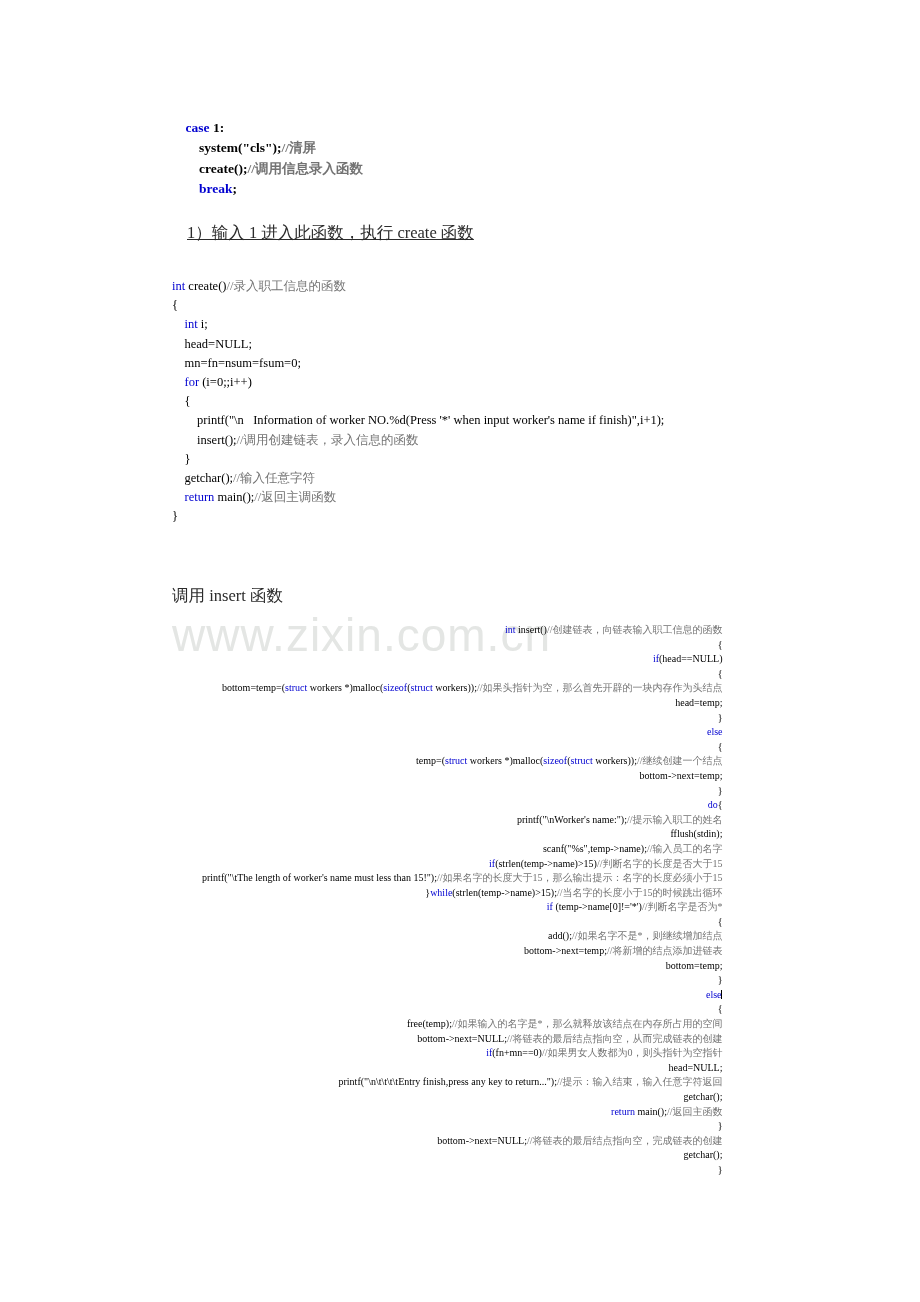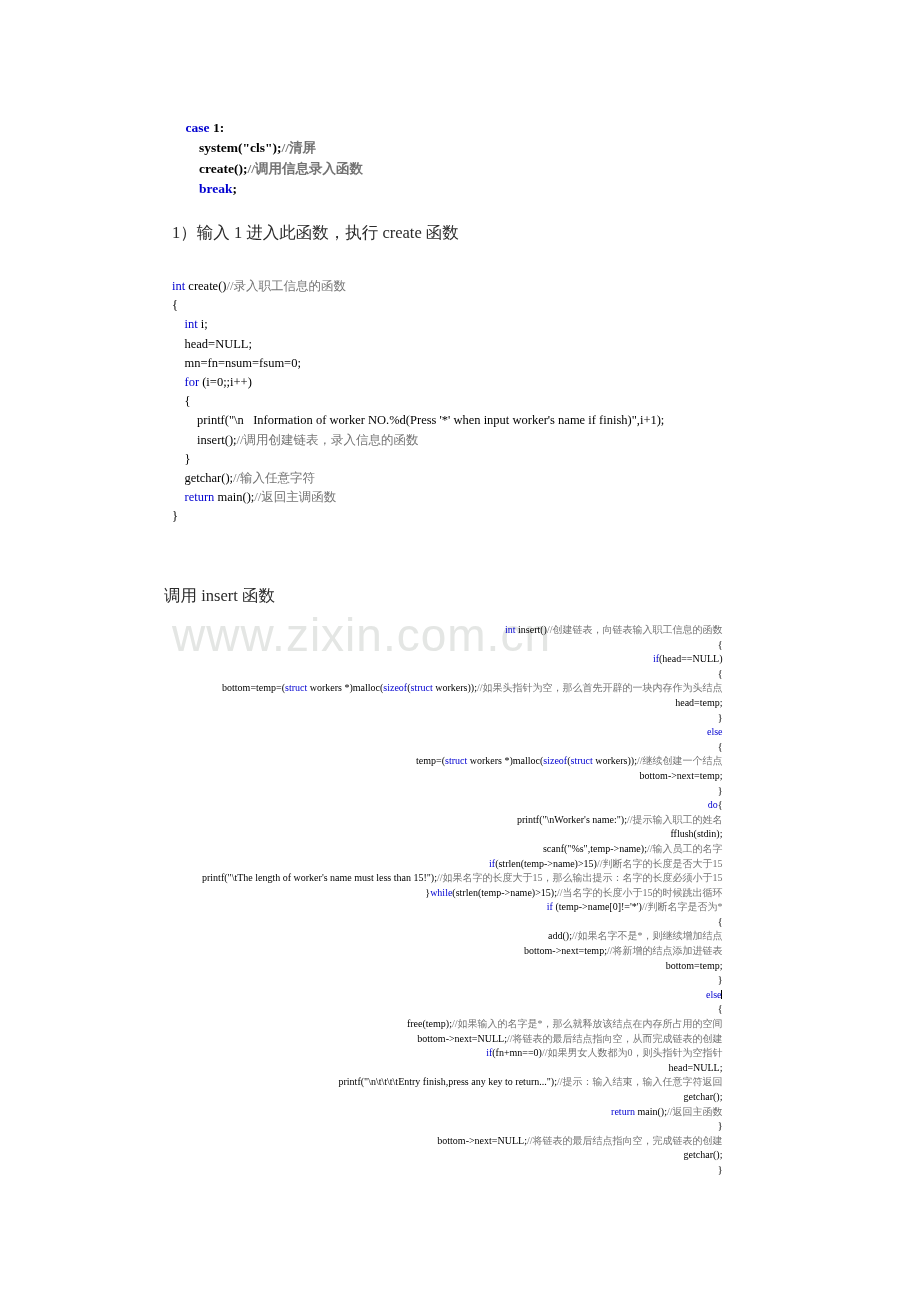--- a/index.html
+++ b/index.html
@@ -76,22 +76,22 @@
 <body>
 
 <div class="page">
 
   <div class="watermark">www.zixin.com.cn</div>
 
   <div class="content">
 
     <div class="code code-lg" style="position:absolute; left:172px; top:118px;"><div class="line"><span class="pl">    </span><span class="kw">case</span><span class="pl"> 1:</span></div><div class="line"><span class="pl">        system("cls");</span><span class="cm">//清屏</span></div><div class="line"><span class="pl">        create();</span><span class="cm">//调用信息录入函数</span></div><div class="line"><span class="pl">        </span><span class="kw">break</span><span class="pl">;</span></div></div>
 
-    <div class="prose" style="position:absolute; left:172px; top:221px;">1）输入 1 进入此函数，执行 create 函数</div>
+    <div class="prose" style="position:absolute; left:187px; top:221px;text-decoration:underline;">1）输入 1 进入此函数，执行 create 函数</div>
 
     <div class="code code-md" style="position:absolute; left:172px; top:277px;"><div class="line"><span class="kw">int</span><span class="pl"> create()</span><span class="cm">//录入职工信息的函数</span></div><div class="line"><span class="pl">{</span></div><div class="line"><span class="pl">    </span><span class="kw">int</span><span class="pl"> i;</span></div><div class="line"><span class="pl">    head=NULL;</span></div><div class="line"><span class="pl">    mn=fn=nsum=fsum=0;</span></div><div class="line"><span class="pl">    </span><span class="kw">for</span><span class="pl"> (i=0;;i++)</span></div><div class="line"><span class="pl">    {</span></div><div class="line"><span class="pl">        printf("\n   Information of worker NO.%d(Press '*' when input worker's name if finish)",i+1);</span></div><div class="line"><span class="pl">        insert();</span><span class="cm">//调用创建链表，录入信息的函数</span></div><div class="line"><span class="pl">    }</span></div><div class="line"><span class="pl">    getchar();</span><span class="cm">//输入任意字符</span></div><div class="line"><span class="pl">    </span><span class="kw">return</span><span class="pl"> main();</span><span class="cm">//返回主调函数</span></div><div class="line"><span class="pl">}</span></div></div>
 
-    <div class="prose" style="position:absolute; left:164px; top:584px;">调用 insert 函数</div>
+    <div class="prose" style="position:absolute; left:172px; top:584px;">调用 insert 函数</div>
 
     <div class="code code-sm" style="position:absolute; left:172px; top:623px;"><div class="line"><span class="kw">int</span><span class="pl"> insert()</span><span class="cm">//创建链表，向链表输入职工信息的函数</span></div><div class="line"><span class="pl">{</span></div><div class="line"><span class="pl">    </span><span class="kw">if</span><span class="pl">(head==NULL)</span></div><div class="line"><span class="pl">    {</span></div><div class="line"><span class="pl">        bottom=temp=(</span><span class="kw">struct</span><span class="pl"> workers *)malloc(</span><span class="kw">sizeof</span><span class="pl">(</span><span class="kw">struct</span><span class="pl"> workers));</span><span class="cm">//如果头指针为空，那么首先开辟的一块内存作为头结点</span></div><div class="line"><span class="pl">        head=temp;</span></div><div class="line"><span class="pl">    }</span></div><div class="line"><span class="pl">    </span><span class="kw">else</span></div><div class="line"><span class="pl">    {</span></div><div class="line"><span class="pl">        temp=(</span><span class="kw">struct</span><span class="pl"> workers *)malloc(</span><span class="kw">sizeof</span><span class="pl">(</span><span class="kw">struct</span><span class="pl"> workers));</span><span class="cm">//继续创建一个结点</span></div><div class="line"><span class="pl">        bottom-&gt;next=temp;</span></div><div class="line"><span class="pl">    }</span></div><div class="line"><span class="pl">    </span><span class="kw">do</span><span class="pl">{</span></div><div class="line"><span class="pl">        printf("\nWorker's name:");</span><span class="cm">//提示输入职工的姓名</span></div><div class="line"><span class="pl">        fflush(stdin);</span></div><div class="line"><span class="pl">        scanf("%s",temp-&gt;name);</span><span class="cm">//输入员工的名字</span></div><div class="line"><span class="pl">        </span><span class="kw">if</span><span class="pl">(strlen(temp-&gt;name)&gt;15)</span><span class="cm">//判断名字的长度是否大于15</span></div><div class="line"><span class="pl">            printf("\tThe length of worker's name must less than 15!");</span><span class="cm">//如果名字的长度大于15，那么输出提示：名字的长度必须小于15</span></div><div class="line"><span class="pl">    }</span><span class="kw">while</span><span class="pl">(strlen(temp-&gt;name)&gt;15);</span><span class="cm">//当名字的长度小于15的时候跳出循环</span></div><div class="line"><span class="pl">    </span><span class="kw">if</span><span class="pl"> (temp-&gt;name[0]!='*')</span><span class="cm">//判断名字是否为*</span></div><div class="line"><span class="pl">    {</span></div><div class="line"><span class="pl">        add();</span><span class="cm">//如果名字不是*，则继续增加结点</span></div><div class="line"><span class="pl">        bottom-&gt;next=temp;</span><span class="cm">//将新增的结点添加进链表</span></div><div class="line"><span class="pl">        bottom=temp;</span></div><div class="line"><span class="pl">    }</span></div><div class="line"><span class="pl">    </span><span class="kw">else</span><span class="caret"></span></div><div class="line"><span class="pl">    {</span></div><div class="line"><span class="pl">        free(temp);</span><span class="cm">//如果输入的名字是*，那么就释放该结点在内存所占用的空间</span></div><div class="line"><span class="pl">        bottom-&gt;next=NULL;</span><span class="cm">//将链表的最后结点指向空，从而完成链表的创建</span></div><div class="line"><span class="pl">        </span><span class="kw">if</span><span class="pl">(fn+mn==0)</span><span class="cm">//如果男女人数都为0，则头指针为空指针</span></div><div class="line"><span class="pl">            head=NULL;</span></div><div class="line"><span class="pl">        printf("\n\t\t\t\tEntry finish,press any key to return...");</span><span class="cm">//提示：输入结束，输入任意字符返回</span></div><div class="line"><span class="pl">        getchar();</span></div><div class="line"><span class="pl">        </span><span class="kw">return</span><span class="pl"> main();</span><span class="cm">//返回主函数</span></div><div class="line"><span class="pl">    }</span></div><div class="line"><span class="pl">    bottom-&gt;next=NULL;</span><span class="cm">//将链表的最后结点指向空，完成链表的创建</span></div><div class="line"><span class="pl">    getchar();</span></div><div class="line"><span class="pl">}</span></div></div>
 
   </div>
 </div>
 
 </body></html>

